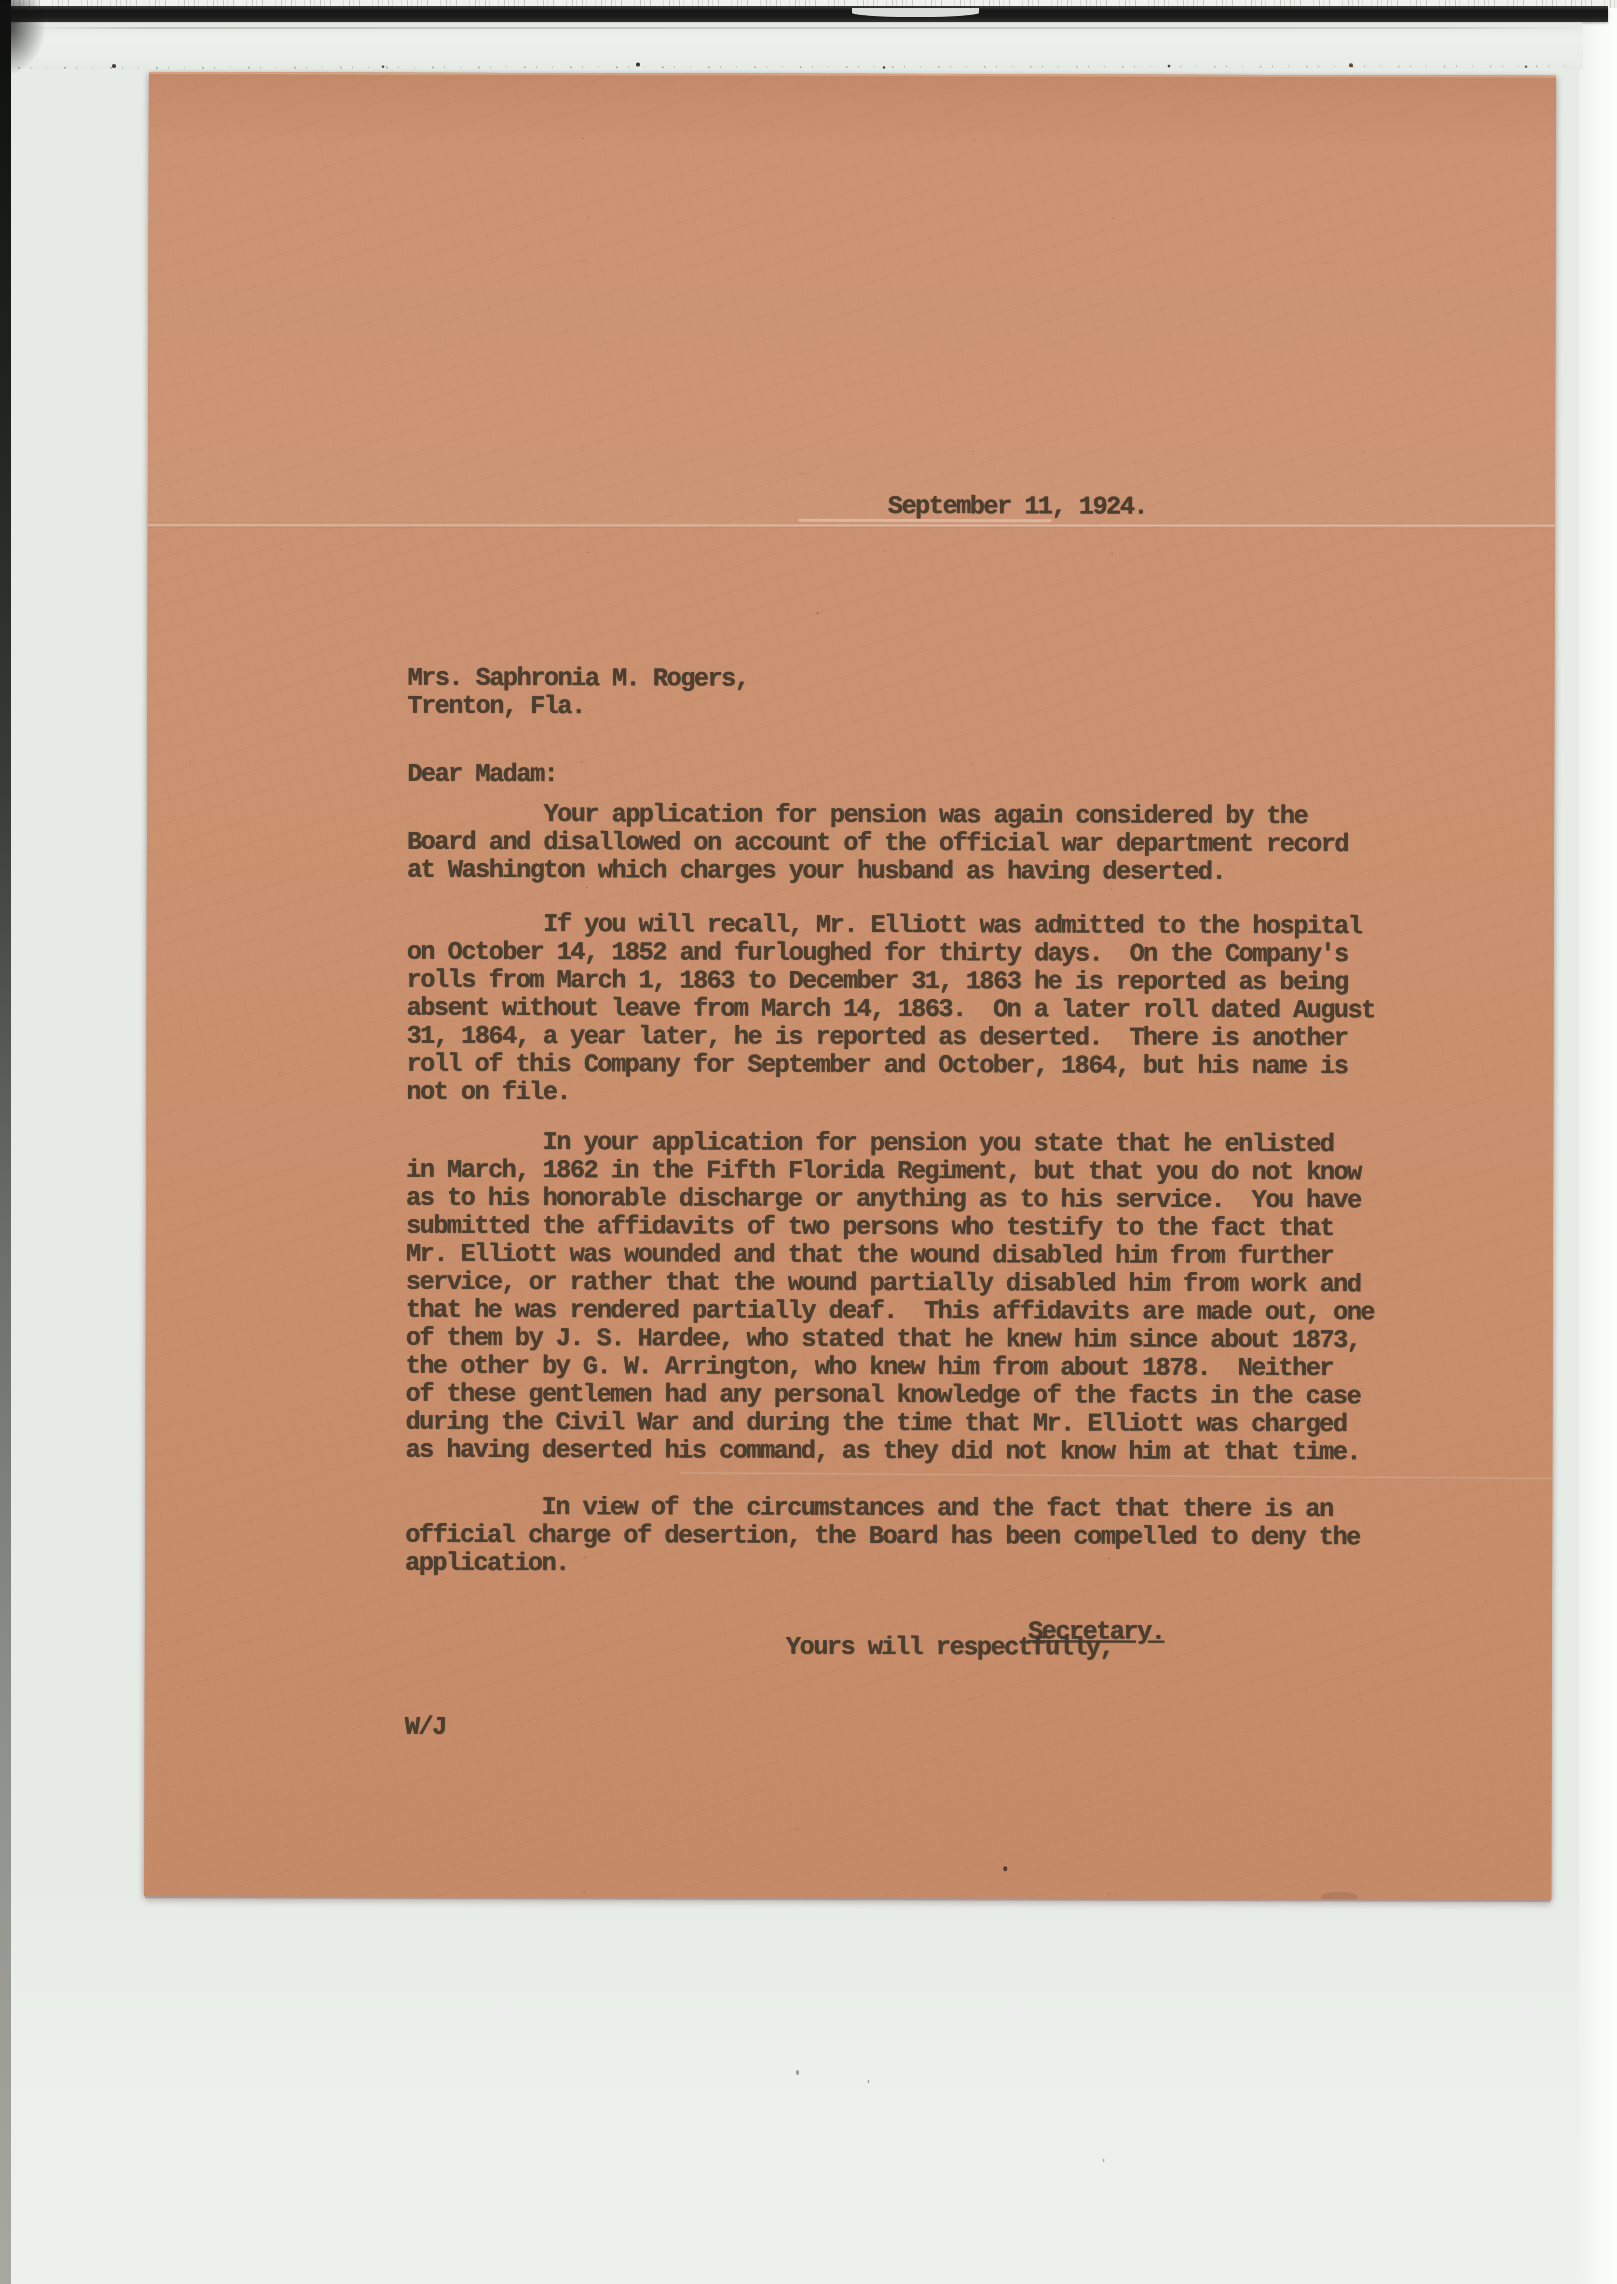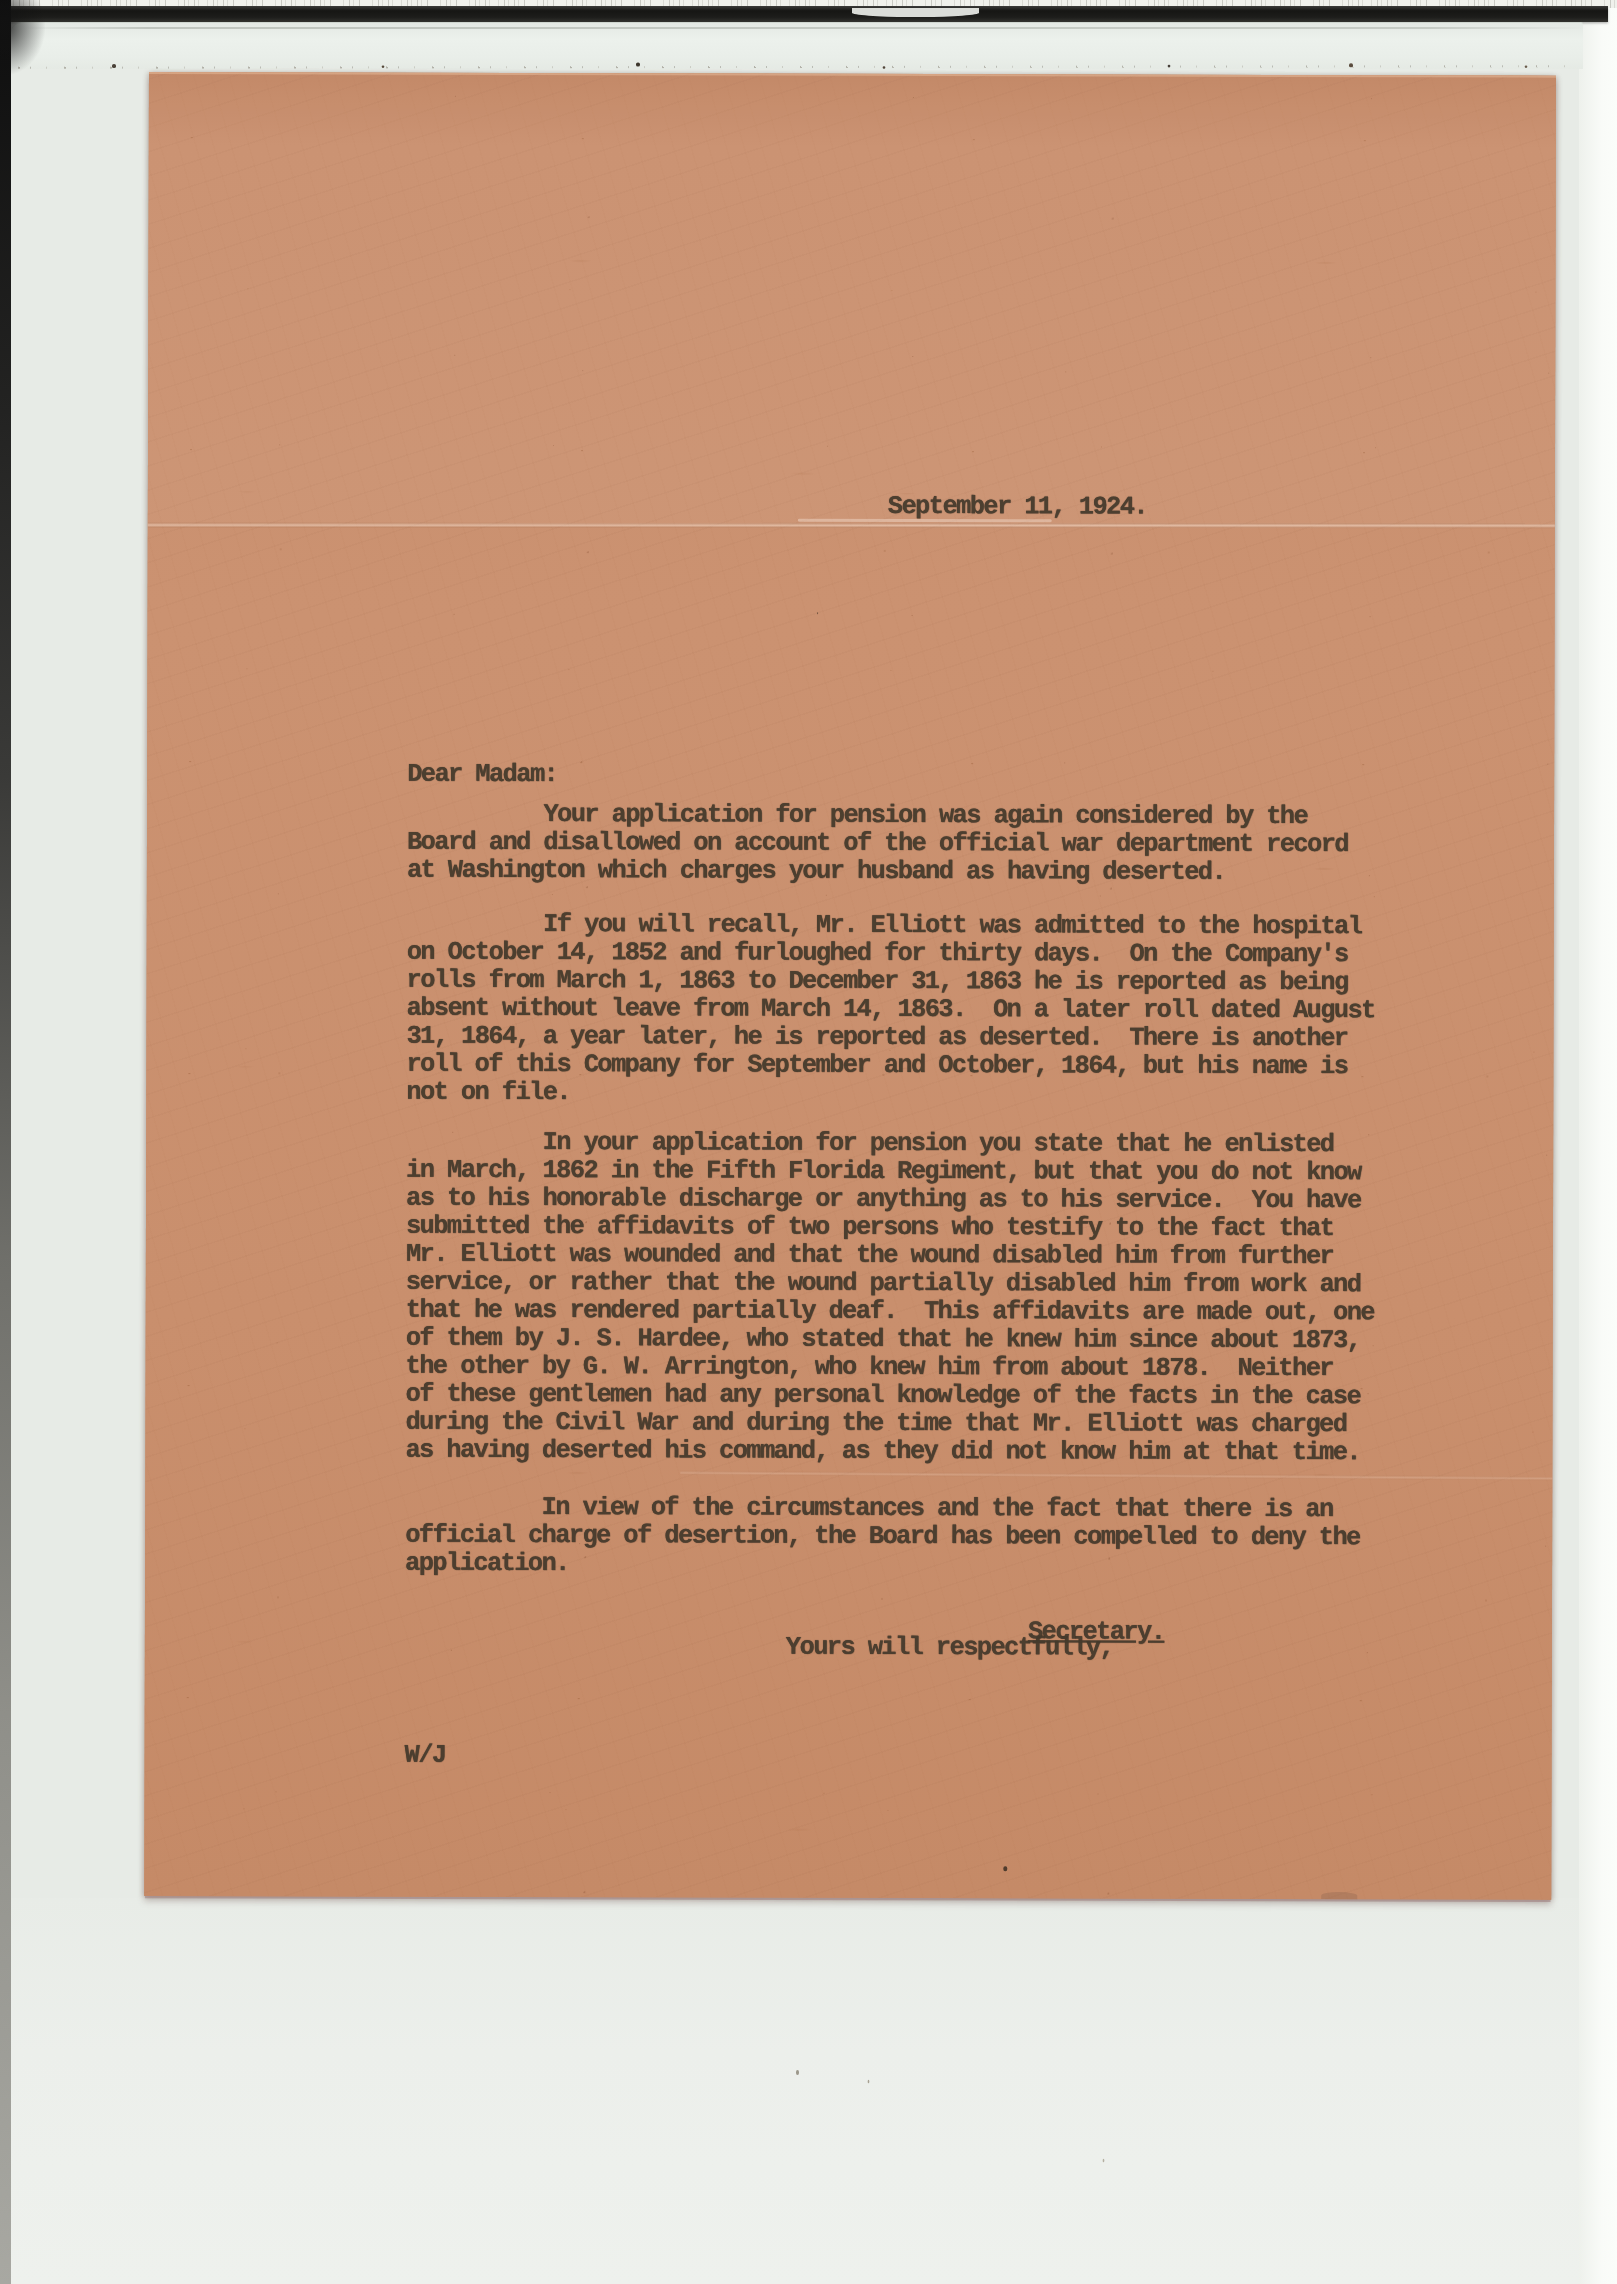--- a/index.html
+++ b/index.html
@@ -152,21 +152,21 @@
   }
   .tline{white-space:pre;}
   .t-date{left:740px;top:419px;}
   .t-recipient{left:260px;top:592px;}
   .t-salutation{left:260px;top:680px;margin-top:8px;}
   .t-para1{left:260px;top:728px;}
   .t-para2{left:260px;top:838px;}
   .t-para3{left:260px;top:1056px;}
   .t-para4{left:260px;top:1421px;}
   .t-closing{left:641px;top:1560px;}
-  .t-initials{left:260px;top:1641px;margin-top:28px;}
+  .t-initials{left:260px;top:1641px;}
   .t-signature{left:883px;top:1544px;text-decoration:underline;}
 </style>
 </head>
 <body>
 
 <div class="scan">
 
   <div class="bg-lower"></div>
   <div class="right-white-strip"></div>
   <div class="top-white"></div>
@@ -185,20 +185,21 @@
     <div class="paper-top-highlight"></div>
     <div class="paper-top-tone"></div>
     <div class="crease-1"></div>
     <div class="crease-1b"></div>
     <div class="crease-2"></div>
     <div class="ink-dot"></div>
     <div class="bottom-nick"></div>
 
     <div class="typed t-date">September 11, 1924.</div>
 
+    <div class="typed t-recipient"><div class="tline">Mrs. Saphronia M. Rogers,</div><div class="tline">Trenton, Fla.</div></div>
 
     <div class="typed t-salutation">Dear Madam:</div>
 
     <div class="typed t-para1"><div class="tline">          Your application for pension was again considered by the</div><div class="tline">Board and disallowed on account of the official war department record</div><div class="tline">at Washington which charges your husband as having deserted.</div></div>
     <div class="typed t-para2"><div class="tline">          If you will recall, Mr. Elliott was admitted to the hospital</div><div class="tline">on October 14, 1852 and furloughed for thirty days.  On the Company's</div><div class="tline">rolls from March 1, 1863 to December 31, 1863 he is reported as being</div><div class="tline">absent without leave from March 14, 1863.  On a later roll dated August</div><div class="tline">31, 1864, a year later, he is reported as deserted.  There is another</div><div class="tline">roll of this Company for September and October, 1864, but his name is</div><div class="tline">not on file.</div></div>
     <div class="typed t-para3"><div class="tline">          In your application for pension you state that he enlisted</div><div class="tline">in March, 1862 in the Fifth Florida Regiment, but that you do not know</div><div class="tline">as to his honorable discharge or anything as to his service.  You have</div><div class="tline">submitted the affidavits of two persons who testify to the fact that</div><div class="tline">Mr. Elliott was wounded and that the wound disabled him from further</div><div class="tline">service, or rather that the wound partially disabled him from work and</div><div class="tline">that he was rendered partially deaf.  This affidavits are made out, one</div><div class="tline">of them by J. S. Hardee, who stated that he knew him since about 1873,</div><div class="tline">the other by G. W. Arrington, who knew him from about 1878.  Neither</div><div class="tline">of these gentlemen had any personal knowledge of the facts in the case</div><div class="tline">during the Civil War and during the time that Mr. Elliott was charged</div><div class="tline">as having deserted his command, as they did not know him at that time.</div></div>
     <div class="typed t-para4"><div class="tline">          In view of the circumstances and the fact that there is an</div><div class="tline">official charge of desertion, the Board has been compelled to deny the</div><div class="tline">application.</div></div>
 
     <div class="typed t-closing">Yours will respectfully,</div>
     <div class="typed t-initials">W/J</div>

